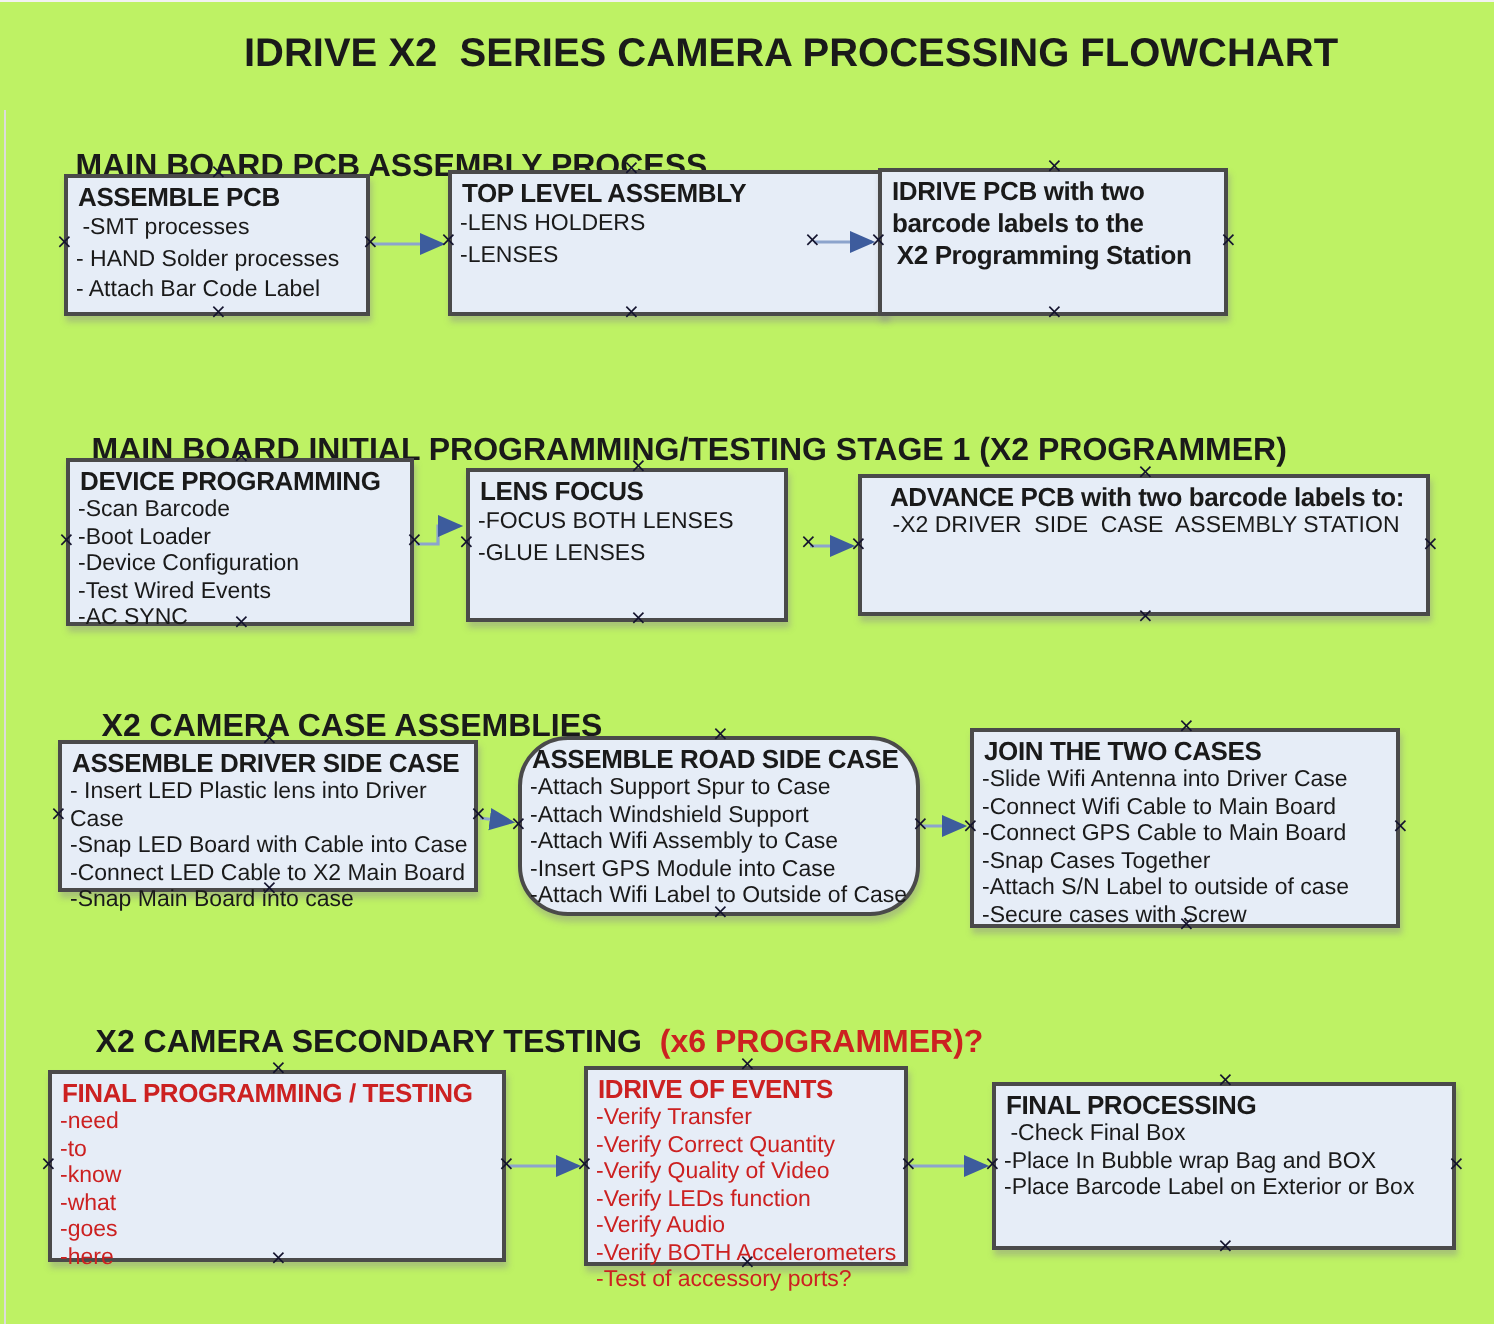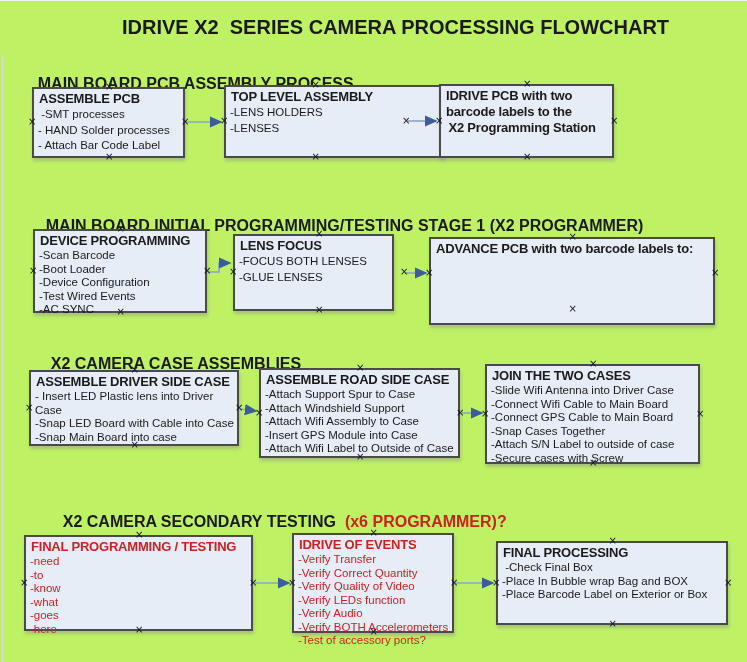--- a/index.html
+++ b/index.html
@@ -49,21 +49,21 @@
 
   <div class="section-heading" style="left:20px;top:56px;">
     <span>MAIN BOARD PCB ASSEMBLY PROCESS</span>
   </div>
   <div class="section-heading" style="left:28px;top:198px;">
     <span>MAIN BOARD INITIAL PROGRAMMING/TESTING STAGE 1 (X2 PROGRAMMER)</span>
   </div>
   <div class="section-heading" style="left:33px;top:336px;">
     <span>X2 CAMERA CASE ASSEMBLIES</span>
   </div>
-  <div class="section-heading" style="left:45px;top:494px;">
+  <div class="section-heading" style="left:30px;top:494px;">
     <span>X2 CAMERA SECONDARY TESTING</span><span class="red-part">  (x6 PROGRAMMER)?</span>
   </div>
 
   <div class="box roomy" style="left:32px;top:86px;width:153px;height:71px;">
     <div class="box-title">ASSEMBLE PCB</div>
     <div class="box-item"> -SMT processes</div>
     <div class="box-item">- HAND Solder processes</div>
     <div class="box-item">- Attach Bar Code Label</div>
   </div>
   <div class="box roomy" style="left:224px;top:84px;width:220px;height:73px;">
@@ -82,31 +82,33 @@
     <div class="box-item">-Boot Loader</div>
     <div class="box-item">-Device Configuration</div>
     <div class="box-item">-Test Wired Events</div>
     <div class="box-item">-AC SYNC</div>
   </div>
   <div class="box roomy" style="left:233px;top:233px;width:161px;height:77px;">
     <div class="box-title">LENS FOCUS</div>
     <div class="box-item">-FOCUS BOTH LENSES</div>
     <div class="box-item">-GLUE LENSES</div>
   </div>
-  <div class="box" style="left:429px;top:236px;width:286px;height:88px;">
+  <div class="box" style="left:429px;top:236px;width:286px;height:71px;text-align:center;">
     <div class="box-title">ADVANCE PCB with two barcode labels to:</div>
+    <div class="box-item">-X2 DRIVER  SIDE  CASE  ASSEMBLY STATION</div>
   </div>
 
   <div class="box" style="left:29px;top:369px;width:210px;height:76px;">
     <div class="box-title">ASSEMBLE DRIVER SIDE CASE</div>
     <div class="box-item">- Insert LED Plastic lens into Driver Case</div>
     <div class="box-item">-Snap LED Board with Cable into Case</div>
+    <div class="box-item">-Connect LED Cable to X2 Main Board</div>
     <div class="box-item">-Snap Main Board into case</div>
   </div>
-  <div class="box" style="left:259px;top:367px;width:201px;height:90px;">
+  <div class="box" style="left:259px;top:367px;width:201px;height:90px;border-radius:25px;">
     <div class="box-title">ASSEMBLE ROAD SIDE CASE</div>
     <div class="box-item">-Attach Support Spur to Case</div>
     <div class="box-item">-Attach Windshield Support</div>
     <div class="box-item">-Attach Wifi Assembly to Case</div>
     <div class="box-item">-Insert GPS Module into Case</div>
     <div class="box-item">-Attach Wifi Label to Outside of Case</div>
   </div>
   <div class="box" style="left:485px;top:363px;width:215px;height:100px;">
     <div class="box-title">JOIN THE TWO CASES</div>
     <div class="box-item">-Slide Wifi Antenna into Driver Case</div>

